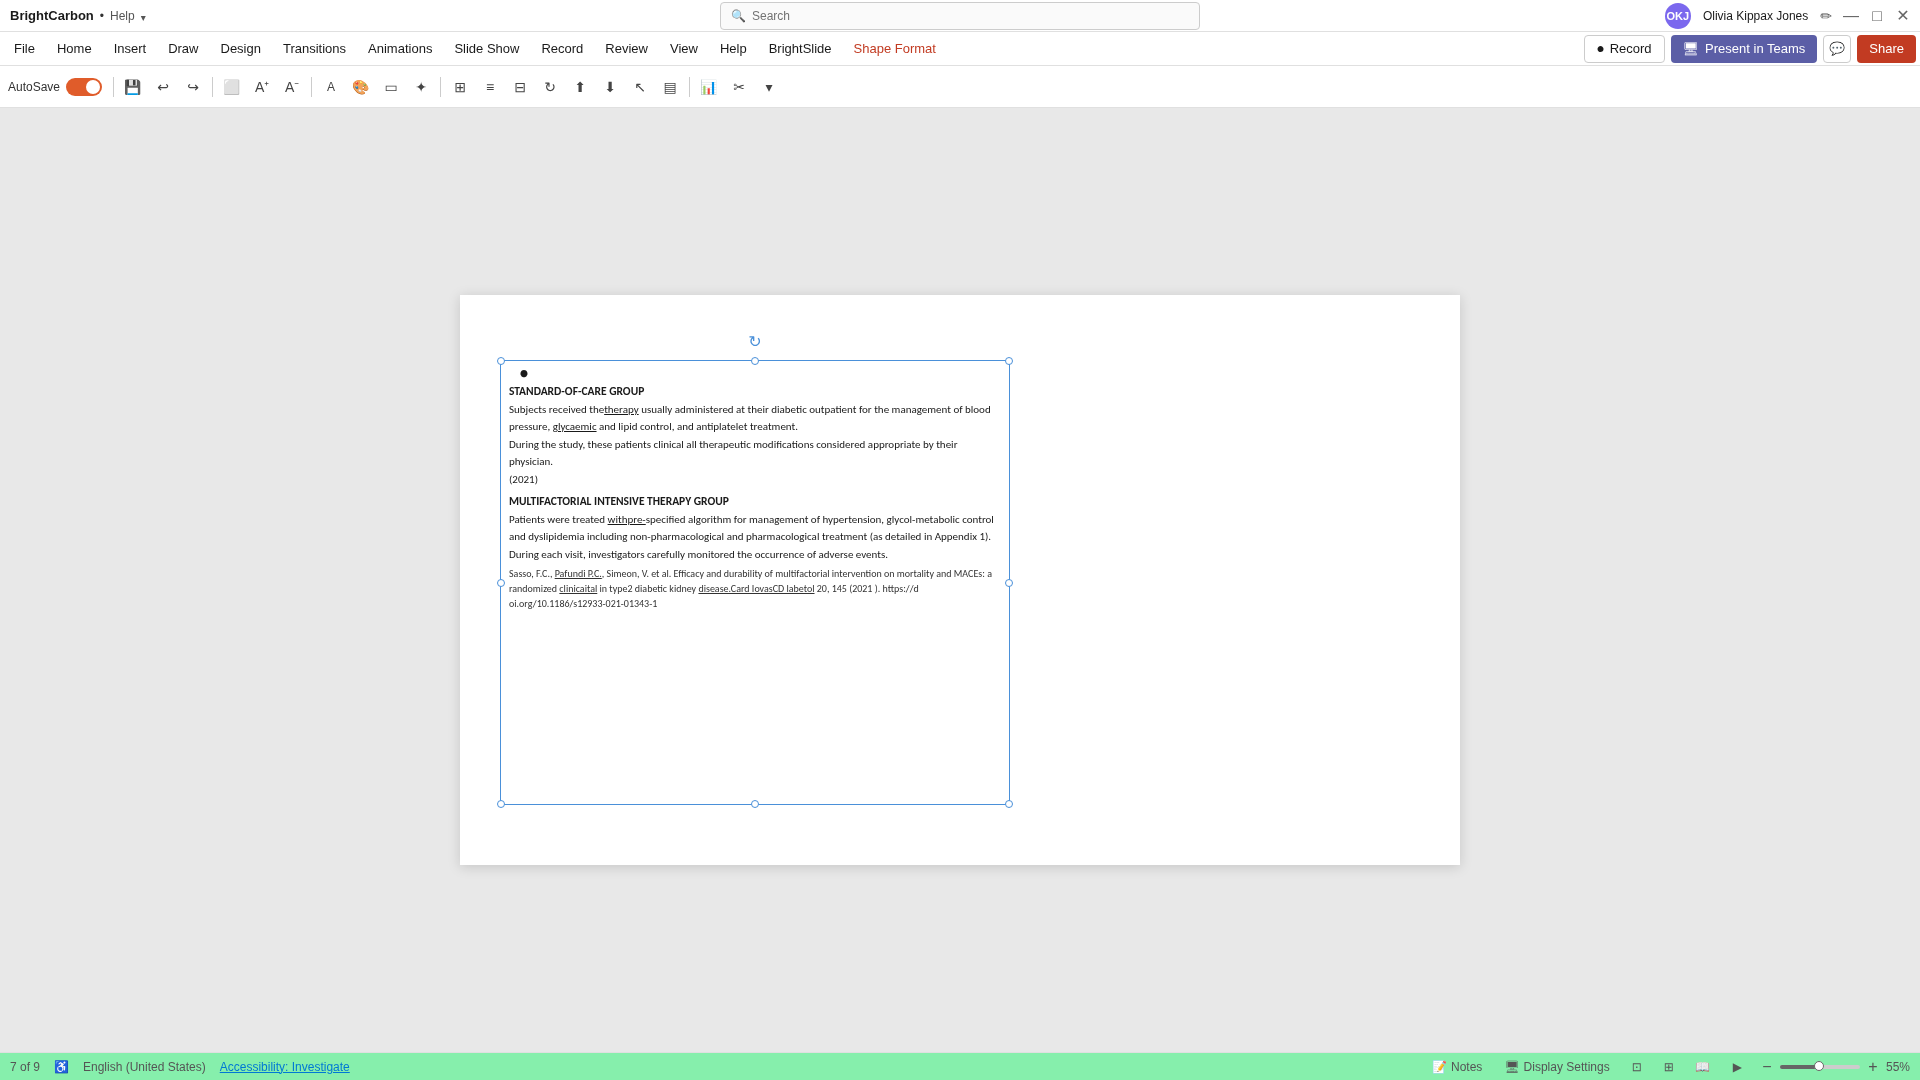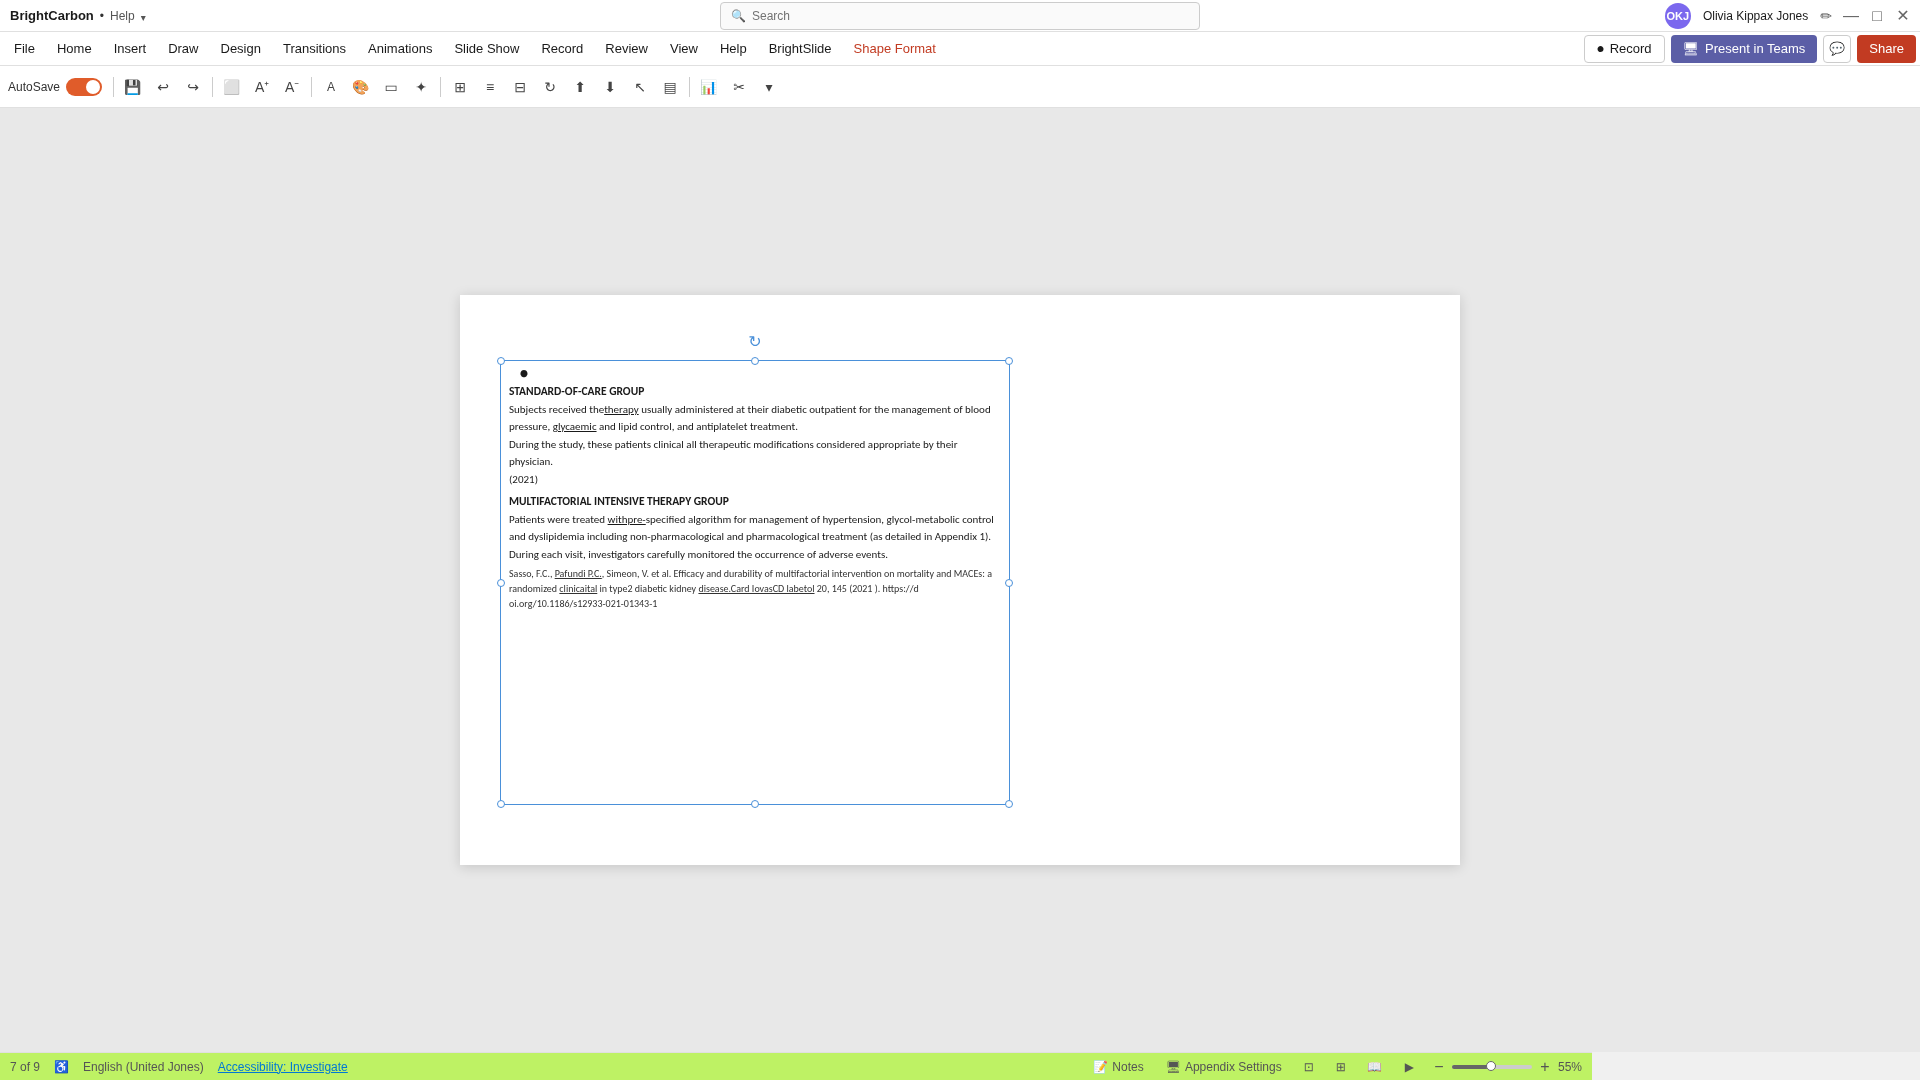--- a/index.html
+++ b/index.html
@@ -270,23 +270,23 @@
     #text-content .ref {
       font-size: 10px;
       color: #333;
     }
 
     
     #status-bar {
       position: fixed;
       bottom: 0;
       left: 0;
-      width: 1592px;
+      width: 1920px;
       height: 28px;
-      background: #bef264;
+      background: #86efac;
       border-top: 1px solid #e0e0e0;
       display: flex;
       align-items: center;
       padding: 0 10px;
       justify-content: space-between;
       font-size: 12px;
       color: #555;
     }
     #status-left {
       display: flex;
@@ -496,31 +496,31 @@
     </div>
 
   </div>
 
 </div>
 
 <div id="status-bar">
   <div id="status-left">
     <span>7 of 9</span>
     <span>♿</span>
-    <span>English (United Jones)</span>
+    <span>English (United States)</span>
     <span style="cursor:pointer;text-decoration:underline;color:#0078d4">Accessibility: Investigate</span>
   </div>
   <div id="status-right">
     <div class="status-btn">
       <span>📝</span>
       <span>Notes</span>
     </div>
     <div class="status-btn">
       <span>🖥</span>
-      <span>Appendix Settings</span>
+      <span>Display Settings</span>
     </div>
     <div class="status-btn">⊡</div>
     <div class="status-btn">⊞</div>
     <div class="status-btn">📖</div>
     <div class="status-btn">▶</div>
     <div class="zoom-control">
       <span class="zoom-btn">−</span>
       <div class="zoom-slider">
         <div class="zoom-slider-fill"></div>
         <div class="zoom-slider-thumb"></div>

